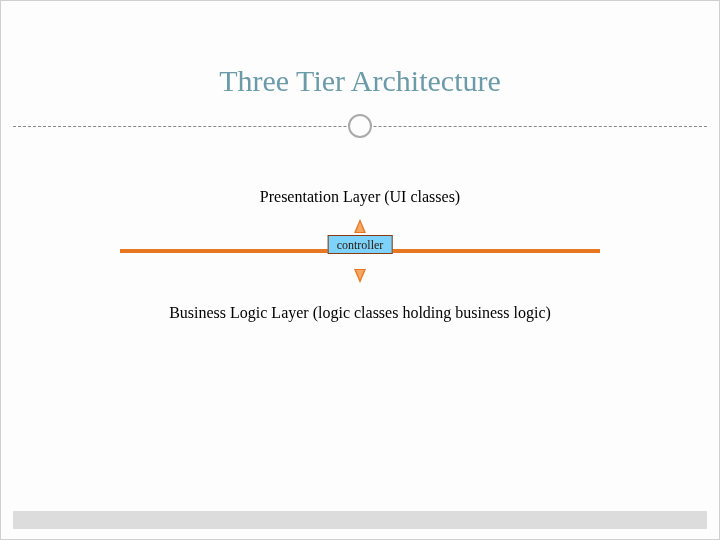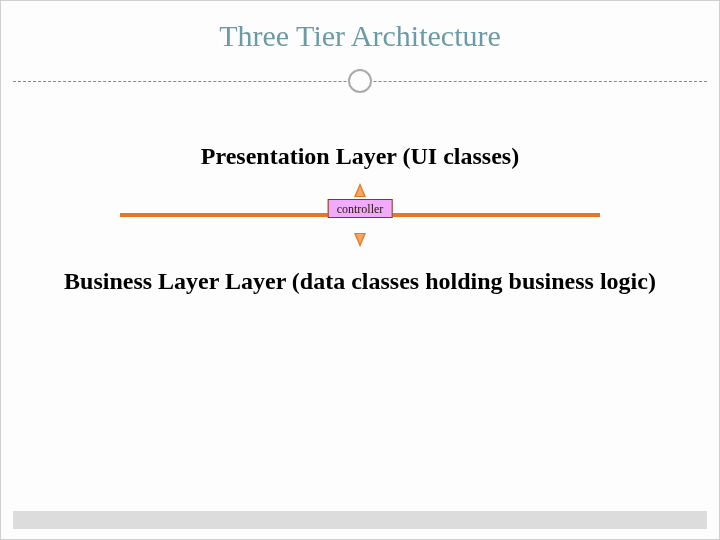--- a/index.html
+++ b/index.html
@@ -18,20 +18,21 @@
       position: relative;
     }
     .title {
       text-align: center;
       font-size: 30px;
       color: #6b9aa8;
       font-weight: normal;
       padding-top: 18px;
       padding-bottom: 14px;
       font-family: Georgia, serif;
+      margin-top: 45px;
     }
     .divider-row {
       position: relative;
       height: 28px;
       width: 100%;
     }
     .dashed-line {
       position: absolute;
       top: 14px;
       left: 12px;
@@ -48,22 +49,22 @@
       border: 2px solid #aaa;
       border-radius: 50%;
       background: #fdfdfd;
     }
     .content {
       padding: 30px 40px 0 40px;
       text-align: center;
     }
     .layer-label {
       font-family: 'Times New Roman', Times, serif;
-      font-weight: bold;
-      font-size: 24px;
+      font-weight: normal;
+      font-size: 16px;
       color: #000;
       margin: 18px 0 10px 0;
     }
     .connector-block {
       position: relative;
       height: 70px;
       margin: 0 auto;
       width: 480px;
     }
     .hline {
@@ -72,21 +73,21 @@
       left: 0;
       right: 0;
       height: 4px;
       background: #e87722;
     }
     .box {
       position: absolute;
       top: 19px;
       left: 50%;
       transform: translateX(-50%);
-      background: #f0abfc;
+      background: #7dd3fc;
       border: 1px solid #8b3a0e;
       color: #2b1608;
       font-family: Georgia, serif;
       font-size: 12px;
       padding: 3px 8px 2px 8px;
       line-height: 1;
       min-width: 62px;
       text-align: center;
     }
     .arrow-up, .arrow-down {
@@ -154,20 +155,20 @@
 
     <div class="connector-block">
       <div class="arrow-up"></div>
       <div class="arrow-up-inner"></div>
       <div class="hline"></div>
       <div class="box">controller</div>
       <div class="arrow-down"></div>
       <div class="arrow-down-inner"></div>
     </div>
 
-    <div class="layer-label">Business Layer Layer (data classes holding business logic)</div>
+    <div class="layer-label">Business Logic Layer (logic classes holding business logic)</div>
 
 
 
   </div>
 
   <div class="footer-bar"></div>
 </div>
 
 </body></html>

